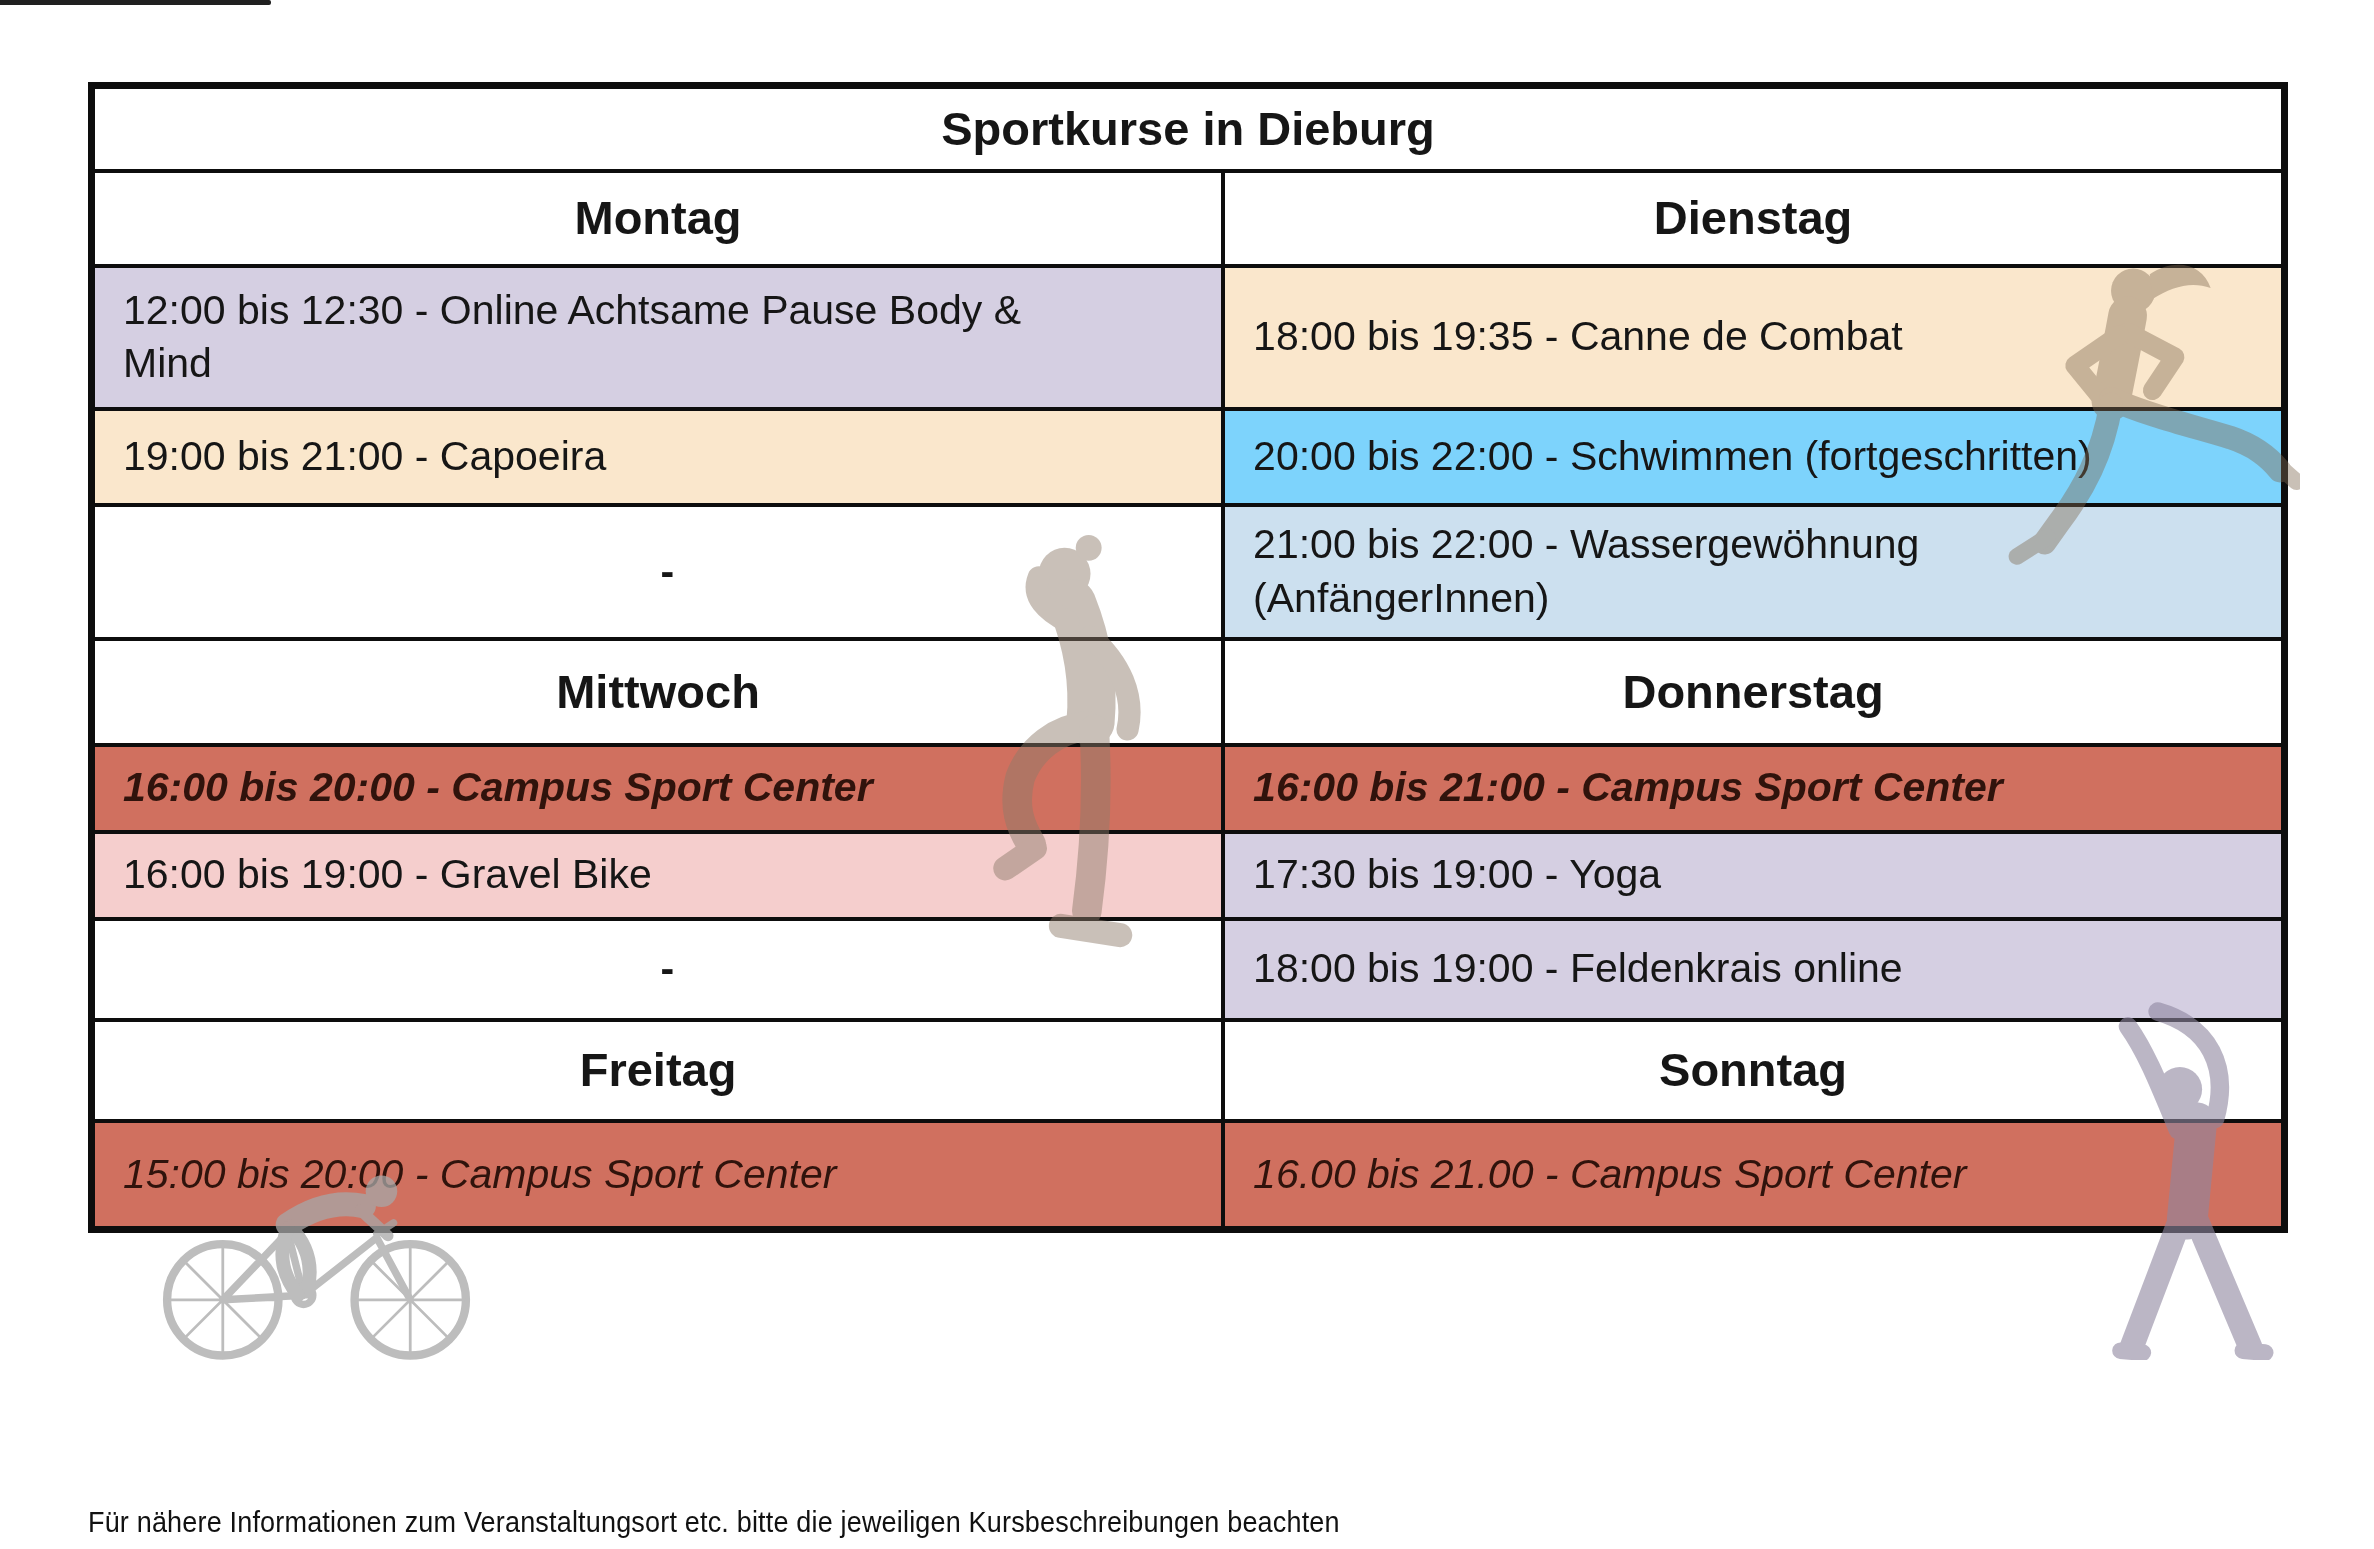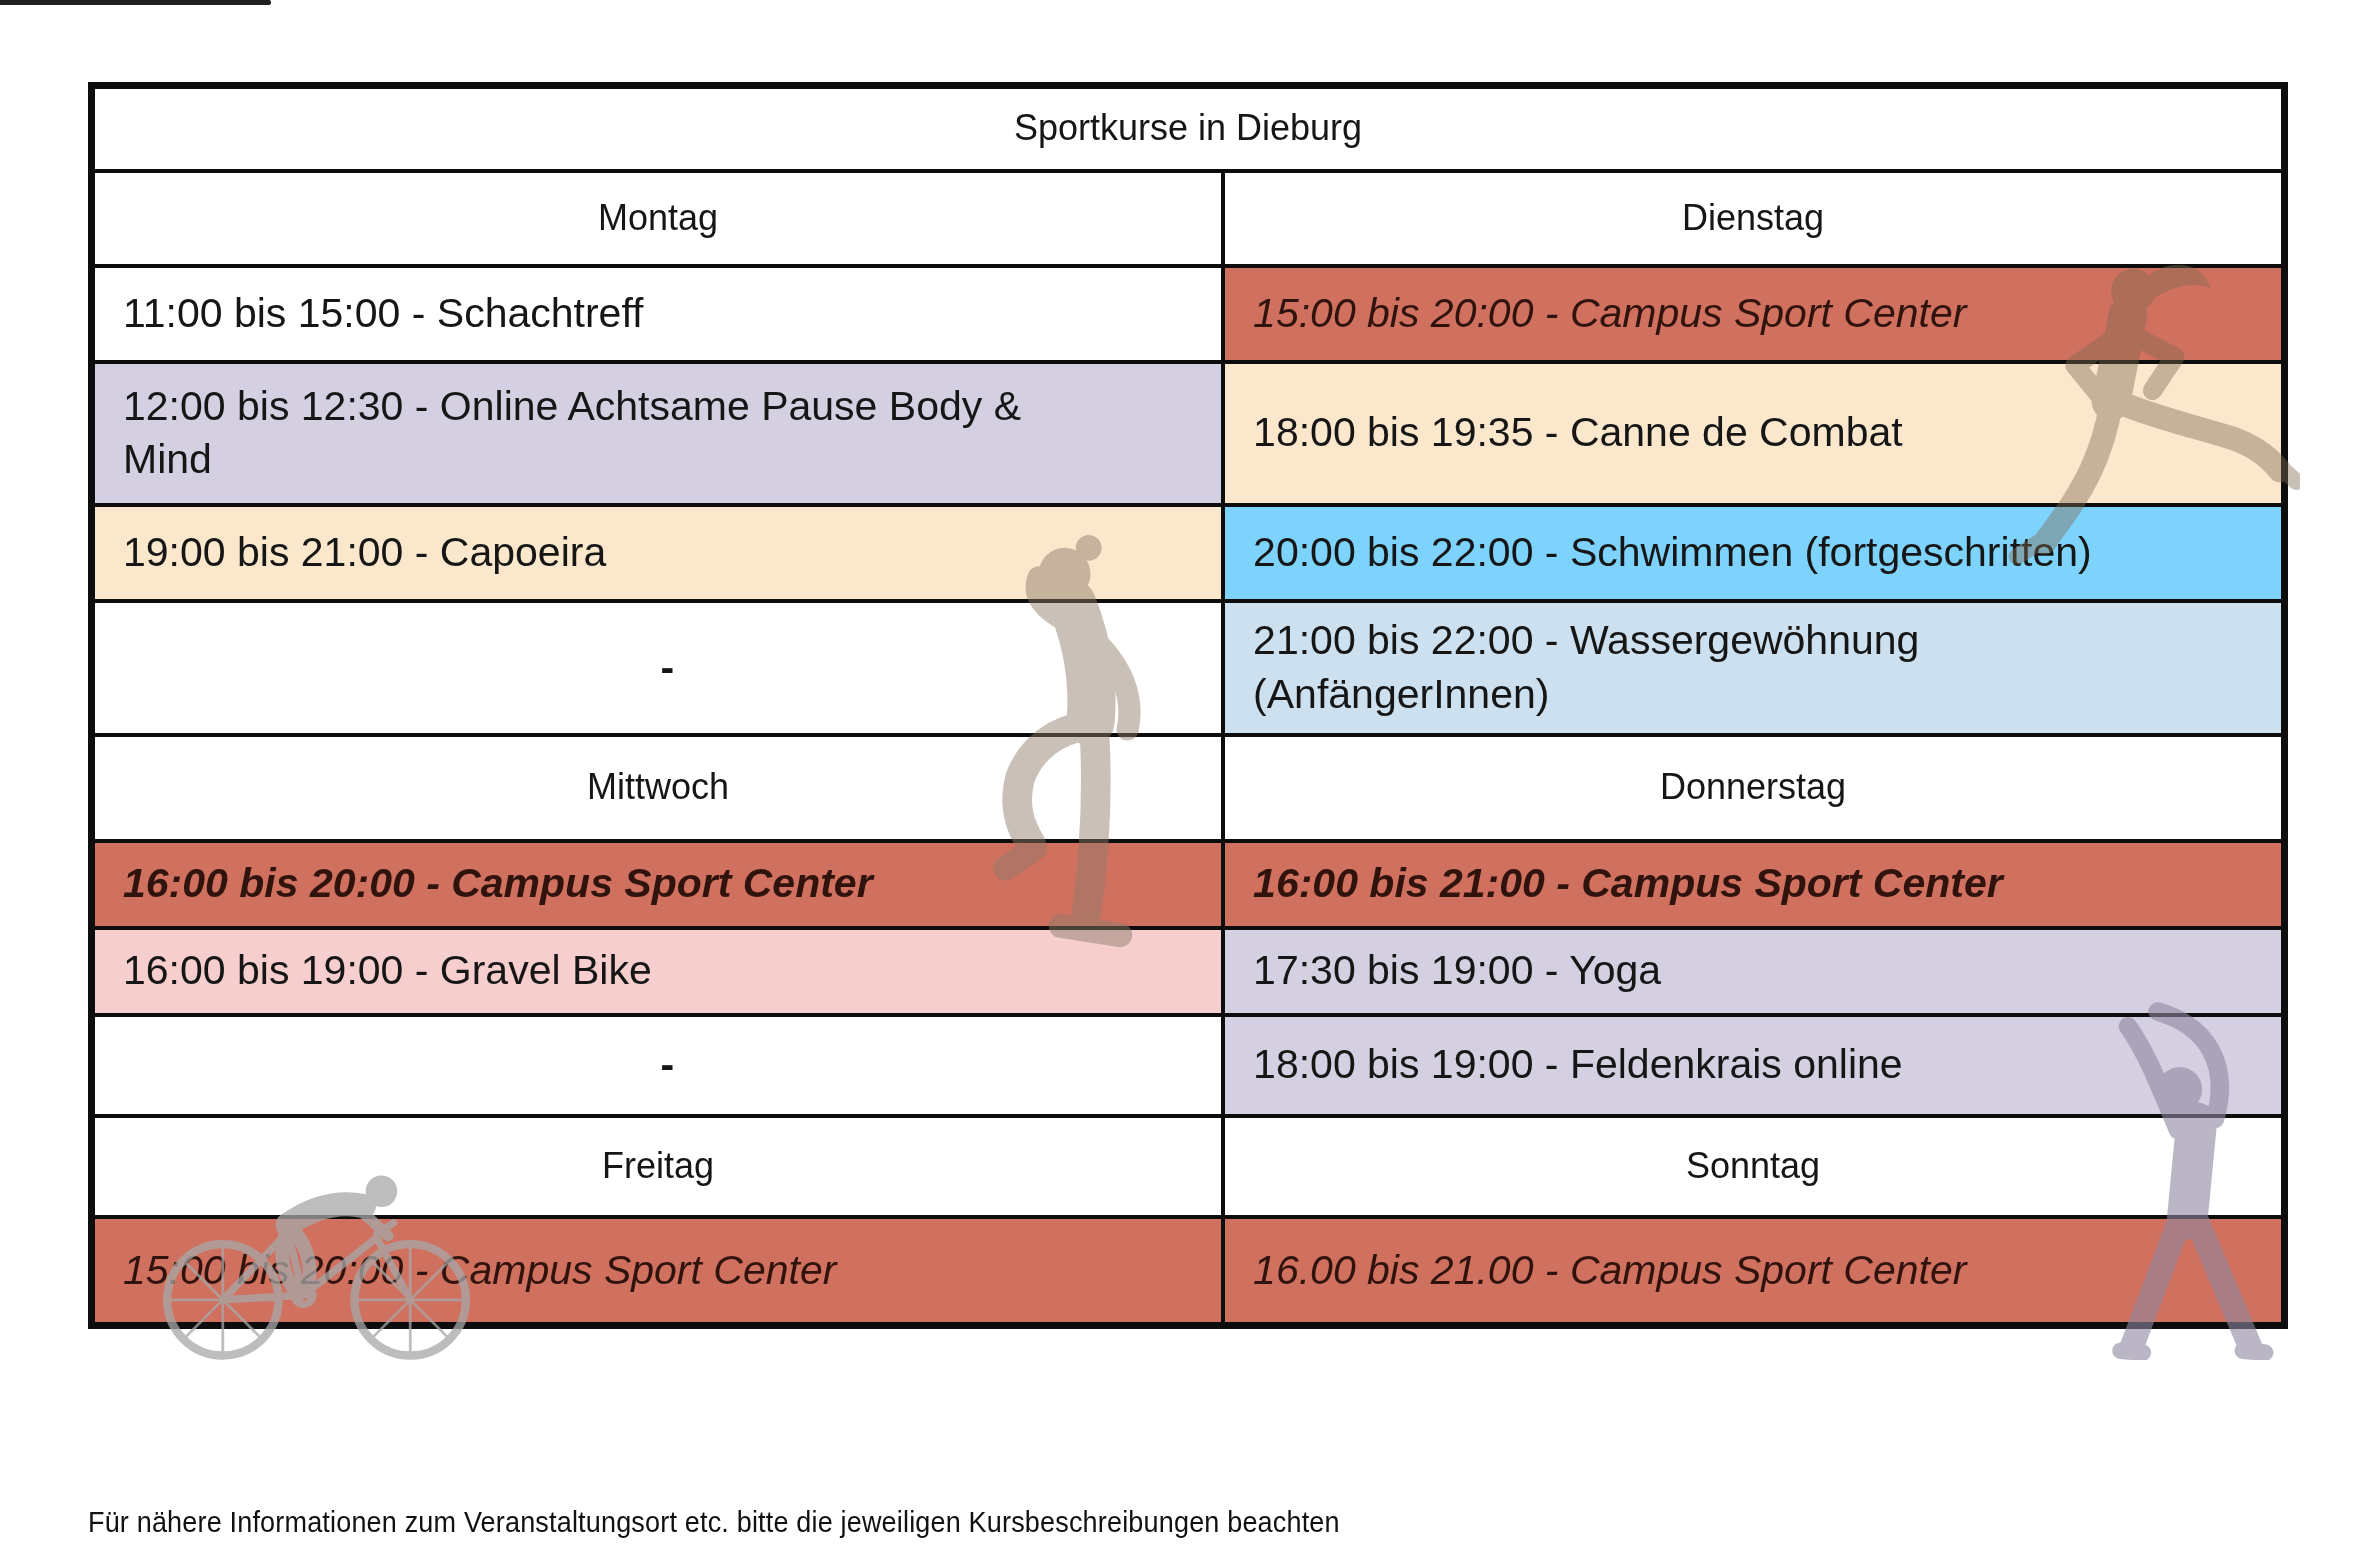--- a/index.html
+++ b/index.html
@@ -27,22 +27,22 @@
     padding:5.6px 9.3px 5.6px 28px;
     vertical-align:middle;
     font-size:41px;
     line-height:1.3;
     white-space:pre-line;
     overflow:hidden;
     background:#ffffff;
   }
   table.schedule th{
     text-align:center;
-    font-weight:normal;
-    font-size:36px;
+    font-weight:bold;
+    font-size:47px;
     padding-left:9.3px;
   }
   th.title-cell{font-size:45px;}
   td.dash{
     text-align:center;
     font-weight:bold;
     padding-left:9.3px;
   }
   
   td[data-bg="red"]{font-style:italic;color:#30130c;}
@@ -71,24 +71,20 @@
       </colgroup>
 
     <tbody>
         <tr style="height:85px">
       <th class="title-cell" colspan="2">Sportkurse in Dieburg</th>
     </tr>
 
     <tr style="height:95px">
       <th>Montag</th>
       <th>Dienstag</th>
-    </tr>
-    <tr style="height:96px">
-      <td data-bg="white" style="background-color: rgb(255, 255, 255);">11:00 bis 15:00 - Schachtreff</td>
-      <td data-bg="red" style="background-color: rgb(208, 112, 95);">15:00 bis 20:00 - Campus Sport Center</td>
     </tr>
     <tr style="height:143px">
       <td data-bg="lavender" style="background-color: rgb(213, 207, 226);">12:00 bis 12:30 - Online Achtsame Pause Body &amp;
 Mind</td>
       <td data-bg="peach" style="background-color: rgb(250, 231, 204);">18:00 bis 19:35 - Canne de Combat</td>
     </tr>
     <tr style="height:96px">
       <td data-bg="peach" style="background-color: rgb(250, 231, 204);">19:00 bis 21:00 - Capoeira</td>
       <td data-bg="blue" style="background-color: #7dd3fc;">20:00 bis 22:00 - Schwimmen (fortgeschritten)</td>
     </tr>

